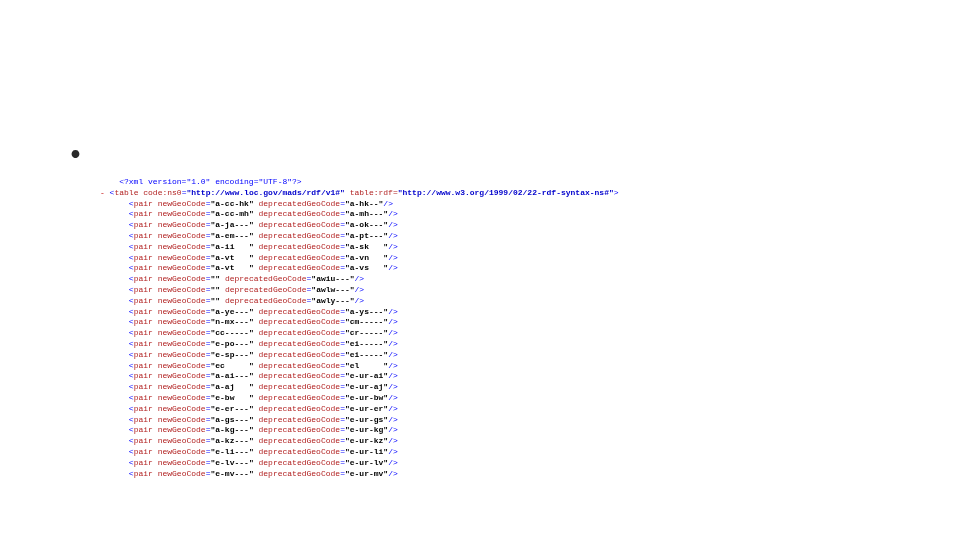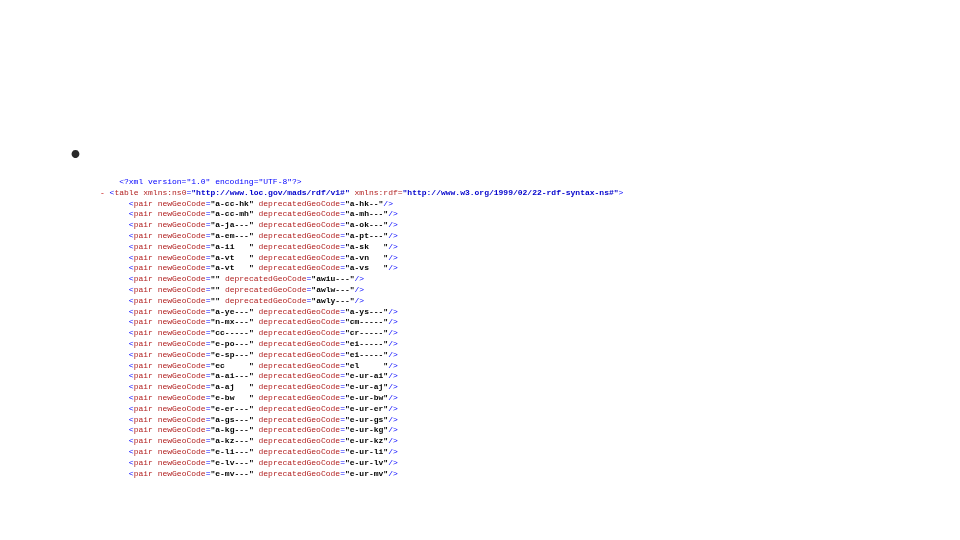--- a/index.html
+++ b/index.html
@@ -46,21 +46,21 @@
   .c-gt     { color: #0000ff; }
 </style>
 </head>
 <body>
 
 <div class="slide">
   <div class="title-row">
     <span class="bullet">•</span>
   </div>
   <div class="code-block" id="code">    <span class="c-decl">&lt;?xml version="1.0" encoding="UTF-8"?&gt;</span>
-<span class="c-minus">- </span><span class="c-punct">&lt;</span><span class="c-tag">table</span> <span class="c-attr">xmlns:ns0</span><span class="c-eq">=</span><span class="c-url">"http://www.loc.gov/mads/rdf/v1#"</span><span class="c-attr"> xmlns:rdf=</span><span class="c-eq"></span><span class="c-url">"http://www.w3.org/1999/02/22-rdf-syntax-ns#"</span><span class="c-gt">&gt;</span>
+<span class="c-minus">- </span><span class="c-punct">&lt;</span><span class="c-tag">table</span> <span class="c-attr">code:ns0</span><span class="c-eq">=</span><span class="c-url">"http://www.loc.gov/mads/rdf/v1#"</span><span class="c-attr"> table:rdf=</span><span class="c-eq"></span><span class="c-url">"http://www.w3.org/1999/02/22-rdf-syntax-ns#"</span><span class="c-gt">&gt;</span>
       <span class="c-punct">&lt;</span><span class="c-tag">pair</span> <span class="c-attr">newGeoCode</span><span class="c-eq">=</span><span class="c-val">"a-cc-hk"</span> <span class="c-attr">deprecatedGeoCode</span><span class="c-eq">=</span><span class="c-val">"a-hk--"</span><span class="c-punct">/&gt;</span>
       <span class="c-punct">&lt;</span><span class="c-tag">pair</span> <span class="c-attr">newGeoCode</span><span class="c-eq">=</span><span class="c-val">"a-cc-mh"</span> <span class="c-attr">deprecatedGeoCode</span><span class="c-eq">=</span><span class="c-val">"a-mh---"</span><span class="c-punct">/&gt;</span>
       <span class="c-punct">&lt;</span><span class="c-tag">pair</span> <span class="c-attr">newGeoCode</span><span class="c-eq">=</span><span class="c-val">"a-ja---"</span> <span class="c-attr">deprecatedGeoCode</span><span class="c-eq">=</span><span class="c-val">"a-ok---"</span><span class="c-punct">/&gt;</span>
       <span class="c-punct">&lt;</span><span class="c-tag">pair</span> <span class="c-attr">newGeoCode</span><span class="c-eq">=</span><span class="c-val">"a-em---"</span> <span class="c-attr">deprecatedGeoCode</span><span class="c-eq">=</span><span class="c-val">"a-pt---"</span><span class="c-punct">/&gt;</span>
       <span class="c-punct">&lt;</span><span class="c-tag">pair</span> <span class="c-attr">newGeoCode</span><span class="c-eq">=</span><span class="c-val">"a-ii   "</span> <span class="c-attr">deprecatedGeoCode</span><span class="c-eq">=</span><span class="c-val">"a-sk   "</span><span class="c-punct">/&gt;</span>
       <span class="c-punct">&lt;</span><span class="c-tag">pair</span> <span class="c-attr">newGeoCode</span><span class="c-eq">=</span><span class="c-val">"a-vt   "</span> <span class="c-attr">deprecatedGeoCode</span><span class="c-eq">=</span><span class="c-val">"a-vn   "</span><span class="c-punct">/&gt;</span>
       <span class="c-punct">&lt;</span><span class="c-tag">pair</span> <span class="c-attr">newGeoCode</span><span class="c-eq">=</span><span class="c-val">"a-vt   "</span> <span class="c-attr">deprecatedGeoCode</span><span class="c-eq">=</span><span class="c-val">"a-vs   "</span><span class="c-punct">/&gt;</span>
       <span class="c-punct">&lt;</span><span class="c-tag">pair</span> <span class="c-attr">newGeoCode</span><span class="c-eq">=</span><span class="c-val">""</span> <span class="c-attr">deprecatedGeoCode</span><span class="c-eq">=</span><span class="c-val">"awiu---"</span><span class="c-punct">/&gt;</span>
       <span class="c-punct">&lt;</span><span class="c-tag">pair</span> <span class="c-attr">newGeoCode</span><span class="c-eq">=</span><span class="c-val">""</span> <span class="c-attr">deprecatedGeoCode</span><span class="c-eq">=</span><span class="c-val">"awlw---"</span><span class="c-punct">/&gt;</span>
       <span class="c-punct">&lt;</span><span class="c-tag">pair</span> <span class="c-attr">newGeoCode</span><span class="c-eq">=</span><span class="c-val">""</span> <span class="c-attr">deprecatedGeoCode</span><span class="c-eq">=</span><span class="c-val">"awly---"</span><span class="c-punct">/&gt;</span>

